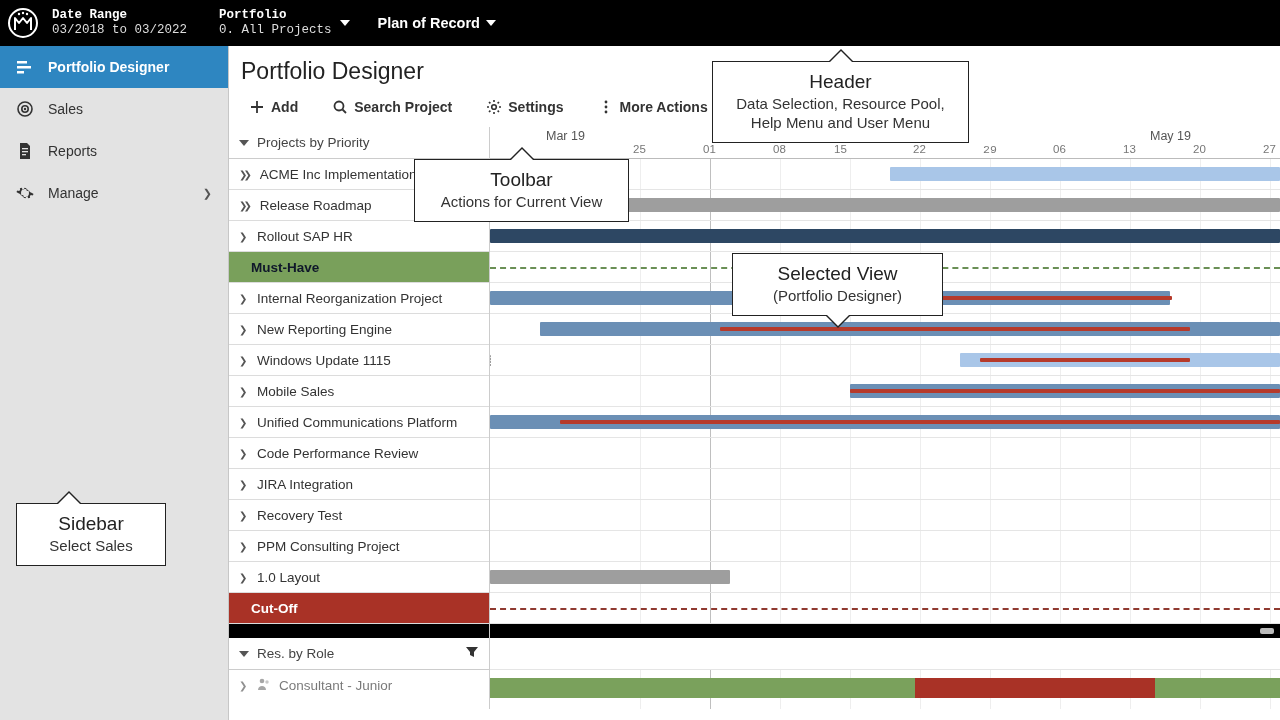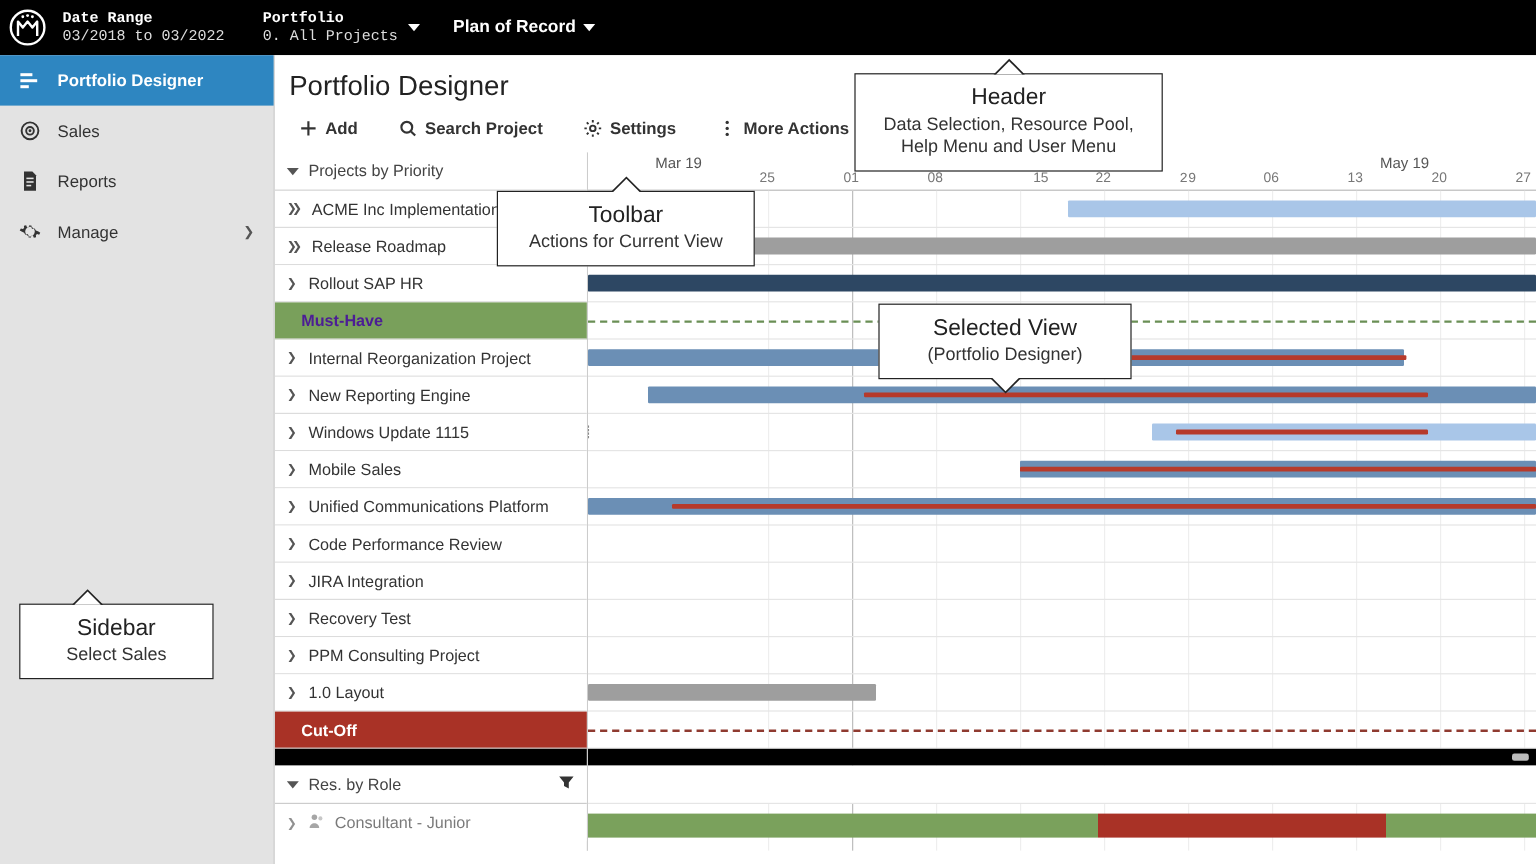--- a/index.html
+++ b/index.html
@@ -31,21 +31,21 @@
   
   .content { display:flex; height: calc(100% - 92px); }
   .leftpane { width:261px; display:flex; flex-direction:column; border-right:1px solid #ccc;}
   .rightpane { flex:1; position:relative; overflow:hidden;}
   
   .grouphdr { height:32px; display:flex; align-items:center; gap:8px; padding:0 10px; border-bottom:1px solid #ccc; font-size:13.5px; color:#444; background:#fff;}
   .grouphdr .tri { width:0;height:0;border-left:5px solid transparent;border-right:5px solid transparent;border-top:6px solid #555; }
   .row { height:31px; display:flex; align-items:center; gap:8px; padding:0 10px 0 10px; font-size:13.5px; color:#333; border-bottom:1px solid #dcdcdc; cursor:pointer; background:#fff;}
   .row .chev { width:10px; font-size:10px; color:#555; }
   .row .dchev { letter-spacing:-4px; font-size:10px; color:#555; margin-right:4px;}
-  .row.section-green { background:#79a05b; color:#4c1d95; font-weight:600; padding-left:22px;}
+  .row.section-green { background:#79a05b; color:#0f172a; font-weight:600; padding-left:22px;}
   .row.section-red { background:#a93226; color:#fff; font-weight:600; padding-left:22px;}
   .filter-icon { margin-left:auto; }
   .blackbar-l { height:14px; background:#000;}
   
   .timeline-head { height:32px; border-bottom:1px solid #bbb; position:relative; background:#fff;}
   .month-lbl { position:absolute; top:2px; font-size:12.5px; color:#555;}
   .tick-lbl  { position:absolute; top:16px; font-size:11.5px; color:#777;}
   .grid { position:absolute; left:0; right:0; top:32px; bottom:0; }
   .vline { position:absolute; top:0; bottom:0; width:1px; background:#eee;}
   .vline.strong { background:#bfbfbf;}
@@ -270,21 +270,21 @@
         </div>
       </div>
 
       <div class="rightpane" data-name="gantt-pane">
         <div class="timeline-head" id="thead" data-name="timeline-header">
             <div class="month-lbl" data-name="month-label" style="left: 56px;">Mar 19</div>
             <div class="month-lbl" data-name="month-label" style="left: 660px;">May 19</div>
             <div class="tick-lbl" data-name="tick-label" style="left: 143px;">25</div>
             <div class="tick-lbl" data-name="tick-label" style="left: 213px;">01</div>
             <div class="tick-lbl" data-name="tick-label" style="left: 283px;">08</div>
-            <div class="tick-lbl" data-name="tick-label" style="left: 371px;">15</div>
+            <div class="tick-lbl" data-name="tick-label" style="left: 344px;">15</div>
             <div class="tick-lbl" data-name="tick-label" style="left: 423px;">22</div>
             <div class="tick-lbl" data-name="tick-label" style="left: 493px; font-family: Liberation Mono, monospace;">29</div>
             <div class="tick-lbl" data-name="tick-label" style="left: 563px;">06</div>
             <div class="tick-lbl" data-name="tick-label" style="left: 633px;">13</div>
             <div class="tick-lbl" data-name="tick-label" style="left: 703px;">20</div>
             <div class="tick-lbl" data-name="tick-label" style="left: 773px;">27</div>
           </div>
         <div class="grid" id="grid" data-name="gantt-grid">
             <div class="vline" style="left: 150px;"></div>
             <div class="vline" style="left: 220px;"></div>
@@ -353,17 +353,17 @@
     </div>
     <div class="callout" style="left:503px; top:207px; width:211px;" data-name="callout-selected-view">
       <div class="ptr-up" style="top:auto;bottom:-13px;border-bottom:none;border-top:13px solid #222;" data-name="callout-pointer-icon"></div>
       <style>.callout[data-name="callout-selected-view"] .ptr-up::after{top:auto;bottom:2px;border-bottom:none;border-top:11px solid #fff;}</style>
       <div class="t" data-name="callout-title">Selected View</div>
       <div class="s" data-name="callout-subtitle">(Portfolio Designer)</div>
     </div>
   </div>
 </div>
 
-<div class="callout" style="left:16px; top:503px; width:162px;" data-name="callout-sidebar">
+<div class="callout" style="left:16px; top:503px; width:150px;" data-name="callout-sidebar">
   <div class="ptr-up" style="left:35%;" data-name="callout-pointer-icon"></div>
   <div class="t" data-name="callout-title">Sidebar</div>
   <div class="s" data-name="callout-subtitle">Select Sales</div>
 </div>
 
 </body></html>

